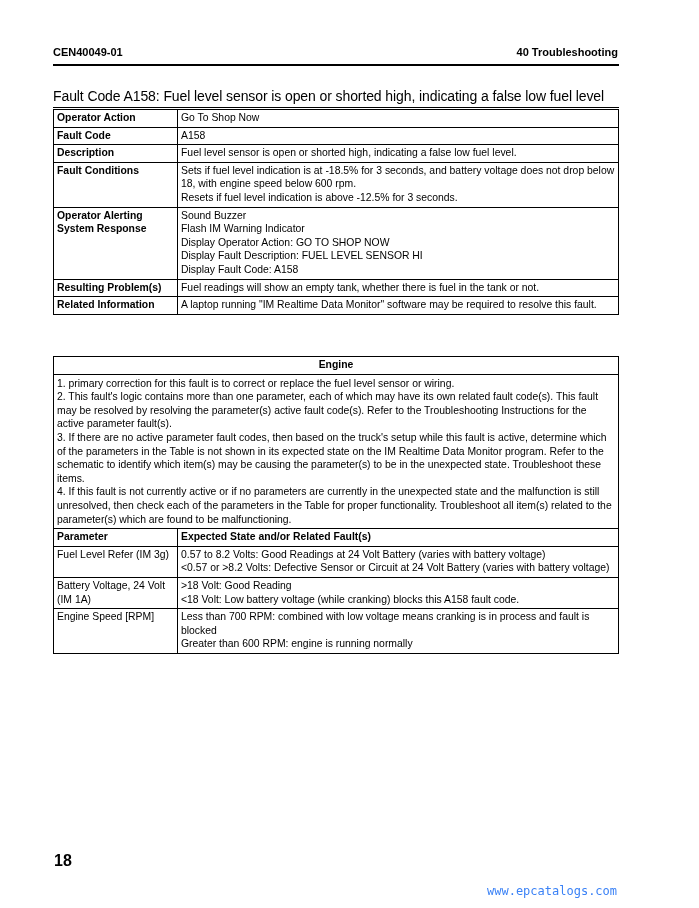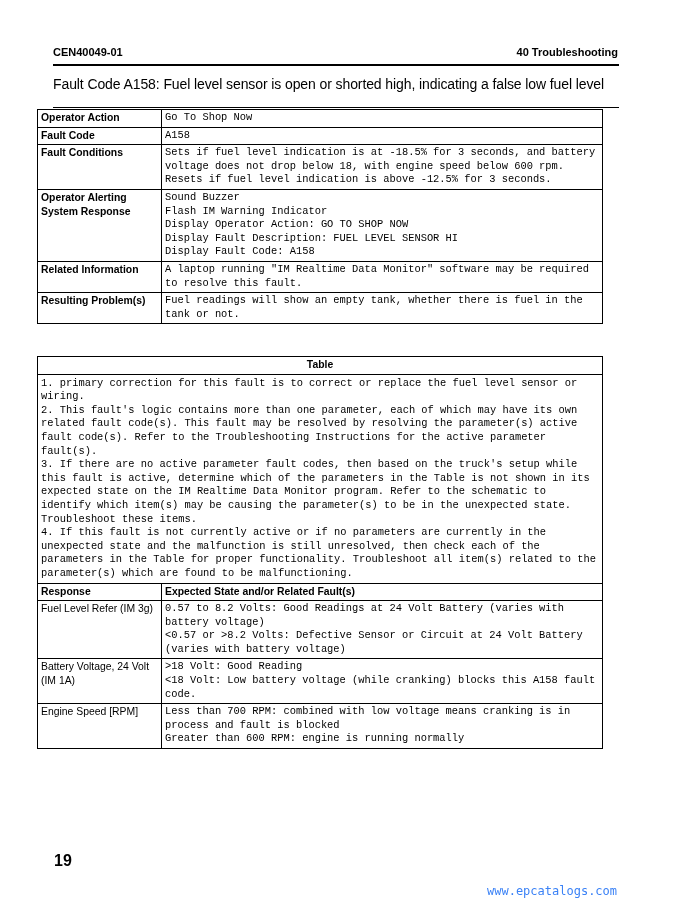--- a/index.html
+++ b/index.html
@@ -9,42 +9,42 @@
   }
   .header {
     position: absolute; left: 53px; top: 46px; width: 565px;
     display: flex; justify-content: space-between;
     font-size: 11px; font-weight: bold;
   }
   .header-rule {
     position: absolute; left: 53px; top: 64px; width: 566px; height: 2px; background: #000;
   }
   .fault-title {
-    position: absolute; left: 53px; top: 76px; width: 566px;
+    position: absolute; left: 53px; top: 88px; width: 566px;
     font-size: 14px; font-weight: normal; margin: 0; letter-spacing: -0.1px;
     white-space: nowrap;
   }
   .title-rule {
     position: absolute; left: 53px; top: 107px; width: 566px; height: 1px; background: #000;
   }
   table {
-    position: absolute; left: 37px; width: 566px;
+    position: absolute; left: 53px; width: 566px;
     border-collapse: collapse; font-size: 10.4px; line-height: 13.6px;
   }
   table td, table th {
     border: 1px solid #000; padding: 1px 3px 2px 3px; vertical-align: top; text-align: left;
   }
   #fault-table { top: 109px; }
   #fault-table td.label { width: 117px; font-weight: bold; }
   #params-table { top: 356px; }
   #params-table th.caption { text-align: center; font-weight: bold; }
   #params-table td.param-col { width: 117px; }
   #params-table td.head { font-weight: bold; }
   #params-table td.notes { padding-top: 2px; margin-left: 36px; }
-  .line { display: block; font-family: Liberation Mono, monospace; }
+  .line { display: block; }
   .page-number {
     position: absolute; left: 54px; top: 852px; font-size: 16px; font-weight: bold;
   }
   .watermark {
     position: absolute; left: 487px; top: 884px; font-size: 12px;
     font-family: "DejaVu Sans Mono", monospace; color: #3b82f6;
   }
 </style>
 </head>
 <body>
@@ -66,68 +66,74 @@
         <span class="line">Go To Shop Now</span>
       </td>
     </tr>
     <tr>
       <td class="label">Fault Code</td>
       <td>
         <span class="line">A158</span>
       </td>
     </tr>
     <tr>
+      <td class="label">Description</td>
+      <td>
+        <span class="line">Fuel level sensor is open or shorted high, indicating a false low fuel level.</span>
+      </td>
+    </tr>
+    <tr>
       <td class="label">Fault Conditions</td>
       <td>
         <span class="line">Sets if fuel level indication is at -18.5% for 3 seconds, and battery voltage does not drop below 18, with engine speed below 600 rpm.</span>
         <span class="line">Resets if fuel level indication is above -12.5% for 3 seconds.</span>
       </td>
     </tr>
     <tr>
       <td class="label">Operator Alerting System Response</td>
       <td>
         <span class="line">Sound Buzzer</span>
         <span class="line">Flash IM Warning Indicator</span>
         <span class="line">Display Operator Action: GO TO SHOP NOW</span>
         <span class="line">Display Fault Description: FUEL LEVEL SENSOR HI</span>
         <span class="line">Display Fault Code: A158</span>
       </td>
     </tr>
     <tr>
+      <td class="label">Resulting Problem(s)</td>
+      <td>
+        <span class="line">Fuel readings will show an empty tank, whether there is fuel in the tank or not.</span>
+      </td>
+    </tr>
+    <tr>
       <td class="label">Related Information</td>
       <td>
         <span class="line">A laptop running "IM Realtime Data Monitor" software may be required to resolve this fault.</span>
-      </td>
-    </tr>
-    <tr>
-      <td class="label">Resulting Problem(s)</td>
-      <td>
-        <span class="line">Fuel readings will show an empty tank, whether there is fuel in the tank or not.</span>
       </td>
     </tr>
   </tbody>
 </table>
 
 <table id="params-table">
   <thead>
     <tr>
-      <th class="caption" colspan="2">Table</th>
+      <th class="caption" colspan="2">Engine</th>
     </tr>
   </thead>
   <tbody>
     <tr>
       <td class="notes" colspan="2">
         <span class="line">1. primary correction for this fault is to correct or replace the fuel level sensor or wiring.</span>
         <span class="line">2. This fault's logic contains more than one parameter, each of which may have its own related fault code(s). This fault may be resolved by resolving the parameter(s) active fault code(s). Refer to the Troubleshooting Instructions for the active parameter fault(s).</span>
         <span class="line">3. If there are no active parameter fault codes, then based on the truck's setup while this fault is active, determine which of the parameters in the Table is not shown in its expected state on the IM Realtime Data Monitor program. Refer to the schematic to identify which item(s) may be causing the parameter(s) to be in the unexpected state. Troubleshoot these items.</span>
         <span class="line">4. If this fault is not currently active or if no parameters are currently in the unexpected state and the malfunction is still unresolved, then check each of the parameters in the Table for proper functionality. Troubleshoot all item(s) related to the parameter(s) which are found to be malfunctioning.</span>
       </td>
     </tr>
     <tr>
-      <td class="param-col head">Response</td>
+      <td class="param-col head">Parameter</td>
       <td class="head">Expected State and/or Related Fault(s)</td>
     </tr>
     <tr>
       <td class="param-col">Fuel Level Refer (IM 3g)</td>
       <td>
         <span class="line">0.57 to 8.2 Volts: Good Readings at 24 Volt Battery (varies with battery voltage)</span>
         <span class="line">&lt;0.57 or &gt;8.2 Volts: Defective Sensor or Circuit at 24 Volt Battery (varies with battery voltage)</span>
       </td>
     </tr>
     <tr>
@@ -140,14 +146,14 @@
     <tr>
       <td class="param-col">Engine Speed [RPM]</td>
       <td>
         <span class="line">Less than 700 RPM: combined with low voltage means cranking is in process and fault is blocked</span>
         <span class="line">Greater than 600 RPM: engine is running normally</span>
       </td>
     </tr>
   </tbody>
 </table>
 
-<div class="page-number">19</div>
+<div class="page-number">18</div>
 <div class="watermark">www.epcatalogs.com</div>
 
 </body></html>

